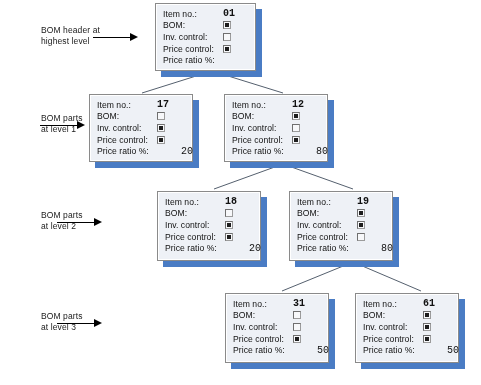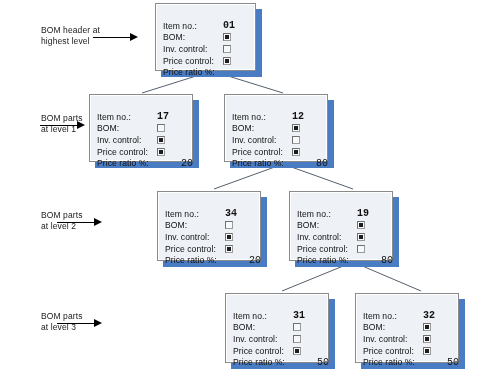--- a/index.html
+++ b/index.html
@@ -40,21 +40,21 @@
   .node .shadow{
     position:absolute;left:6px;top:6px;width:100%;height:100%;
     background:#4a7cc4;
   }
   .node .card{
     position:absolute;left:0;top:0;
     background:#eef1f6;
     border:1px solid #8a8a8a;
     box-shadow:inset 0 0 0 1px #ffffff;
     box-sizing:border-box;
-    padding:16px 7px 4px 7px;
+    padding:4px 7px 4px 7px;
   }
   .row{
     display:flex;align-items:center;
     height:11.6px;
     font-size:8.6px;
     color:#111111;
     white-space:nowrap;
   }
   .row .lbl{width:60px;flex:0 0 60px;letter-spacing:0.05px;}
   .row .val{font-weight:bold;font-size:10px;font-family:Liberation Mono, monospace;}
@@ -195,21 +195,21 @@
         <span class="val plain">80</span>
       </div>
     </div>
   </div>
 
   <div class="node" style="left:157px;top:191px;width:104px;height:70px;">
     <div class="shadow"></div>
     <div class="card" style="width:104px;height:70px;">
       <div class="row">
         <span class="lbl">Item no.:</span>
-        <span class="val">34</span>
+        <span class="val">18</span>
       </div>
       <div class="row">
         <span class="lbl">BOM:</span>
         <span class="cbx"></span>
       </div>
       <div class="row">
         <span class="lbl">Inv. control:</span>
         <span class="cbx on"></span>
       </div>
       <div class="row">
@@ -273,21 +273,21 @@
         <span class="val plain">50</span>
       </div>
     </div>
   </div>
 
   <div class="node" style="left:355px;top:293px;width:104px;height:70px;">
     <div class="shadow"></div>
     <div class="card" style="width:104px;height:70px;">
       <div class="row">
         <span class="lbl">Item no.:</span>
-        <span class="val">32</span>
+        <span class="val">61</span>
       </div>
       <div class="row">
         <span class="lbl">BOM:</span>
         <span class="cbx on"></span>
       </div>
       <div class="row">
         <span class="lbl">Inv. control:</span>
         <span class="cbx on"></span>
       </div>
       <div class="row">

